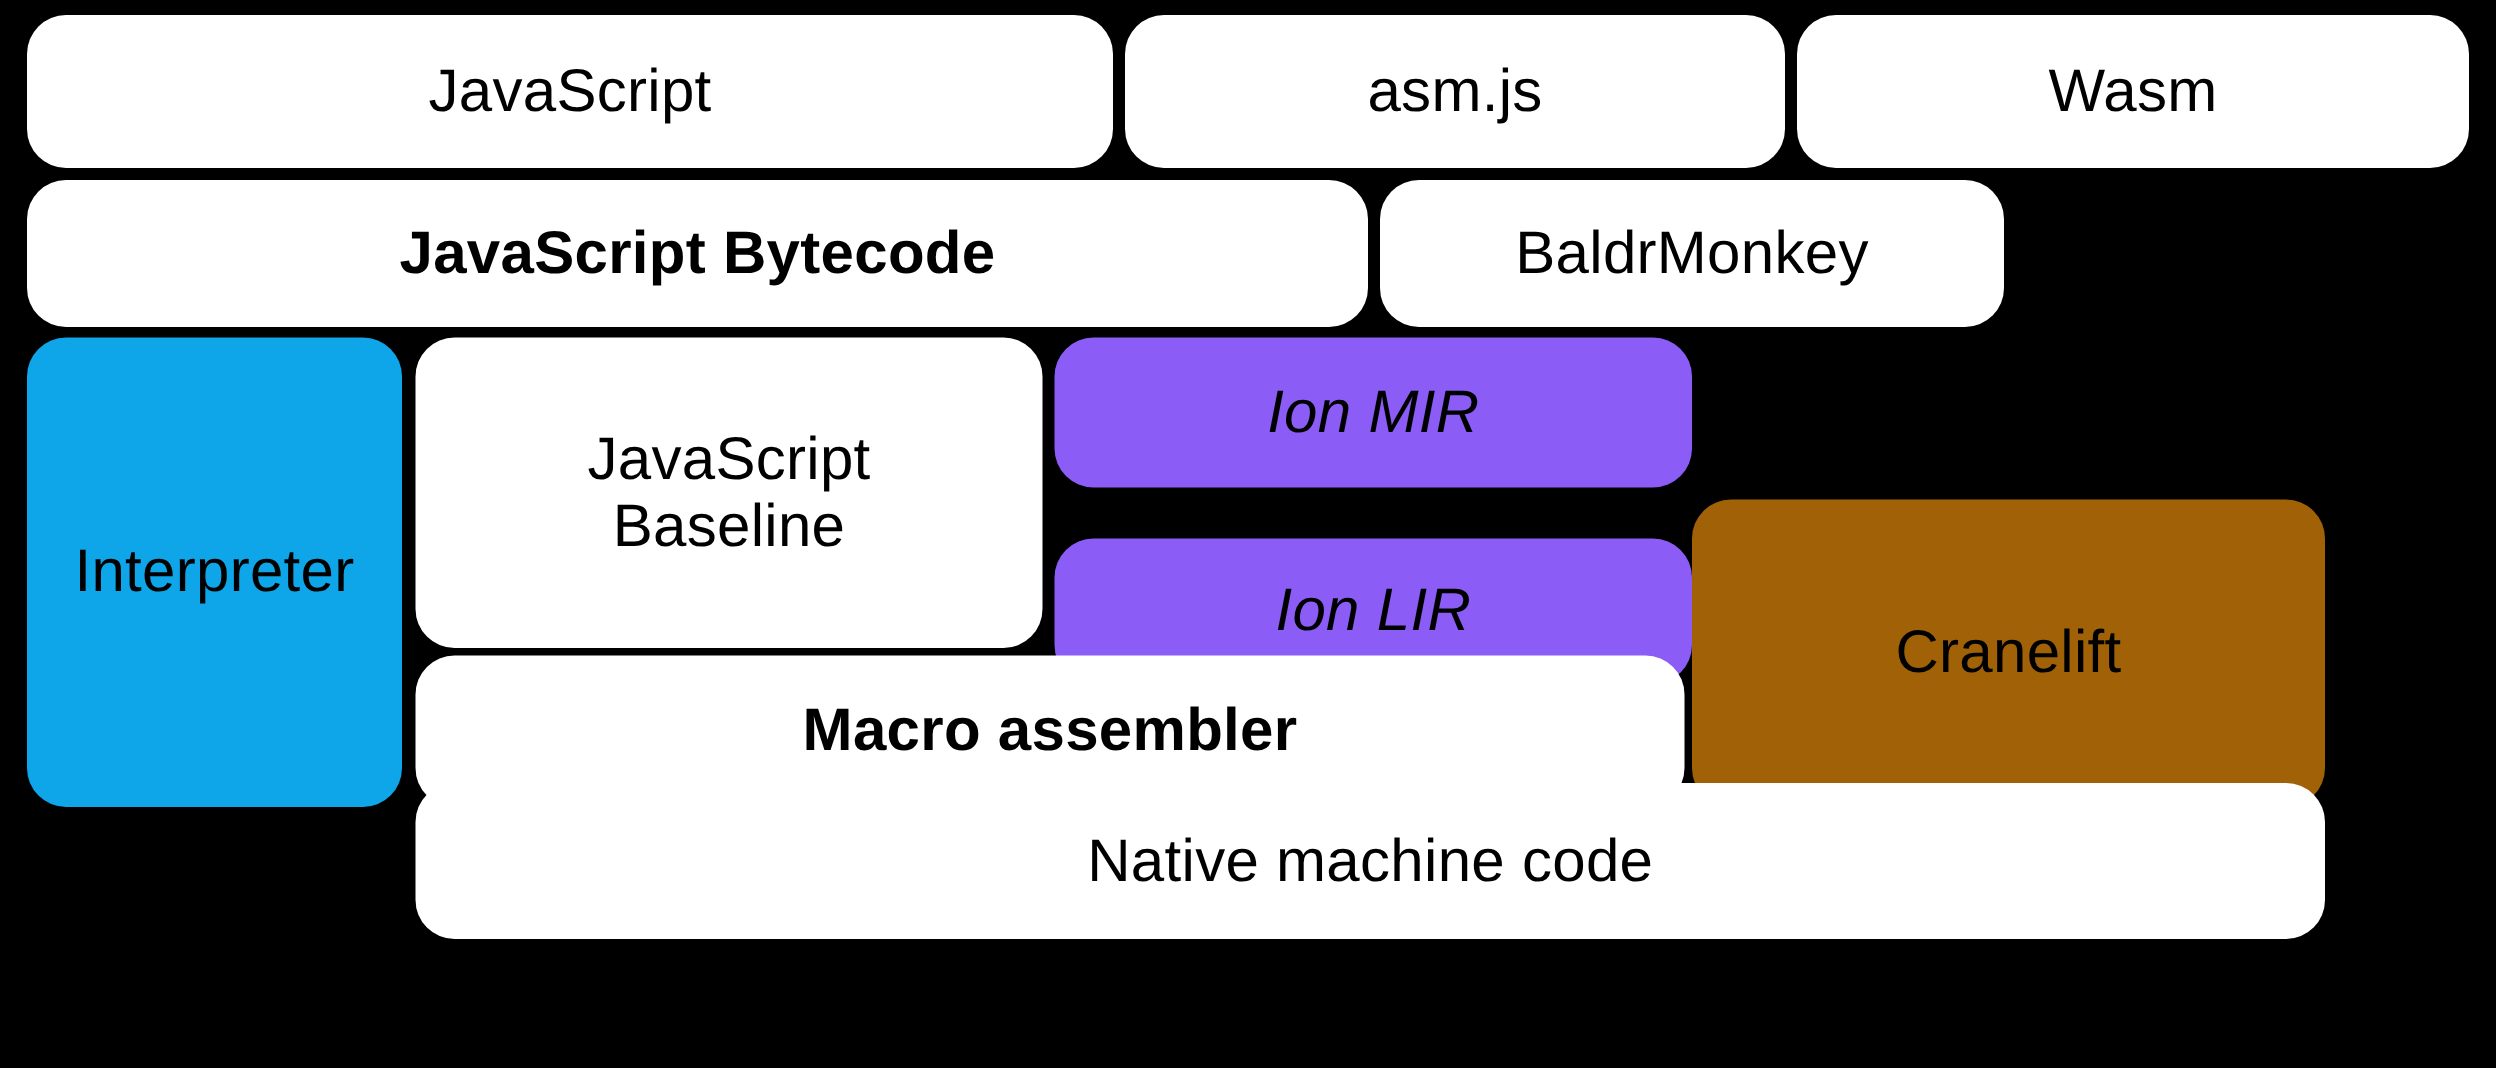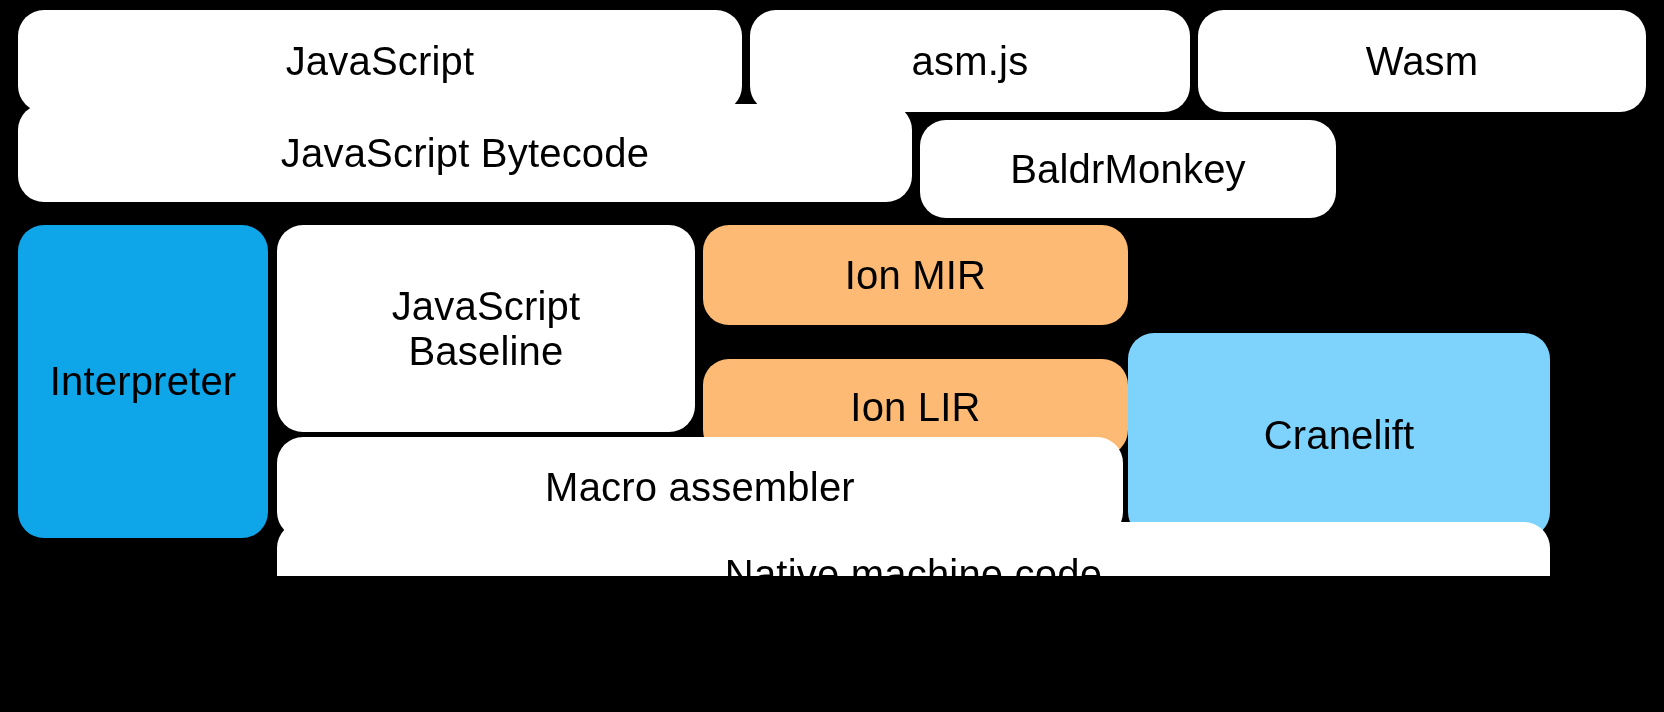--- a/index.html
+++ b/index.html
@@ -7,21 +7,21 @@
     margin: 0;
     padding: 0;
     background: #000000;
   }
   body {
     font-family: "Liberation Sans", sans-serif;
   }
   #diagram {
     position: relative;
     width: 1664px;
-    height: 576px;
+    height: 712px;
     background: #000000;
     overflow: hidden;
   }
   .node {
     position: absolute;
     display: flex;
     align-items: center;
     justify-content: center;
     text-align: center;
     border-radius: 26px;
@@ -30,38 +30,38 @@
     font-size: 40px;
     line-height: 1.12;
     font-weight: 400;
     letter-spacing: 0.2px;
     white-space: pre-line;
     padding: 2px 10px;
     -webkit-font-smoothing: antialiased;
   }
   .fill-white   { background: #ffffff; }
   .fill-gray    { background: #0ea5e9; }
-  .fill-green   { background: #fdba74; }
-  .fill-red     { background: #7dd3fc; }
+  .fill-green   { background: #8b5cf6; font-style: italic; }
+  .fill-red     { background: #a16207; }
 
   
   #n-javascript      { left: 18px;   top: 10px;  width: 724px; height: 102px; }
   #n-asmjs           { left: 750px;  top: 10px;  width: 440px; height: 102px; text-align: right; }
   #n-wasm            { left: 1198px; top: 10px;  width: 448px; height: 102px; }
 
   
-  #n-js-bytecode     { left: 18px;   top: 104px; width: 894px; height: 98px; }
+  #n-js-bytecode     { left: 18px;   top: 120px; width: 894px; height: 98px; font-weight: bold; }
   #n-baldrmonkey     { left: 920px;  top: 120px; width: 416px; height: 98px; }
 
   
   #n-interpreter     { left: 18px;   top: 225px; width: 250px; height: 313px; }
   #n-js-baseline     { left: 277px;  top: 225px; width: 418px; height: 207px; }
   #n-ion-mir         { left: 703px;  top: 225px; width: 425px; height: 100px; }
   #n-ion-lir         { left: 703px;  top: 331px; width: 425px; height: 97px; margin-top: 28px; }
-  #n-macro-assembler { left: 277px;  top: 437px; width: 846px; height: 101px; }
+  #n-macro-assembler { left: 277px;  top: 437px; width: 846px; height: 101px; font-weight: bold; }
   #n-cranelift       { left: 1128px; top: 333px; width: 422px; height: 205px; }
 
   
   #n-native-code     { left: 277px;  top: 522px; width: 1273px; height: 104px; }
 </style>
 </head>
 <body>
 
 <div id="diagram">
 

